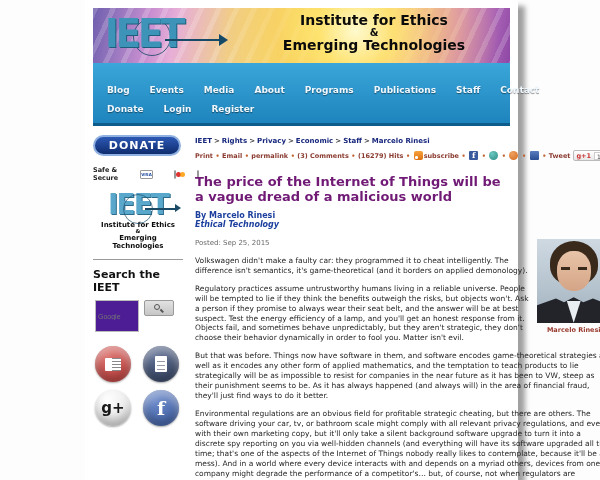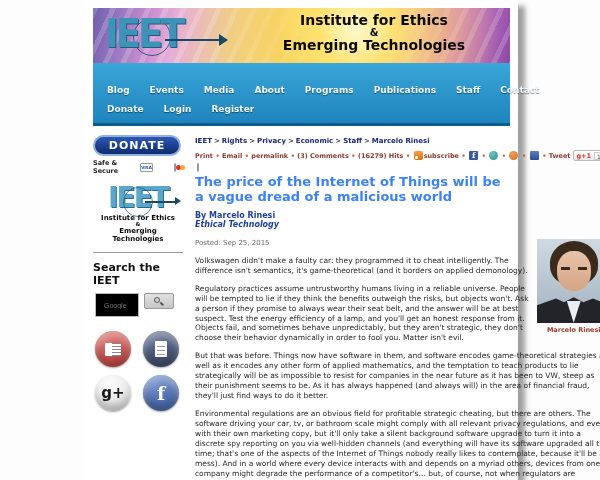--- a/index.html
+++ b/index.html
@@ -38,21 +38,21 @@
 
   
   .content { display:flex; width:417px; padding-top:9px; }
   .sidebar { width:96px; flex:0 0 96px; padding-right:6px; }
   .main { flex:1; padding-left:6px; }
 
   
   .donate-btn { width:88px; height:21px; border-radius:11px; border:2px solid #8fb0e0;
     background:linear-gradient(180deg,#2c58b4 0%,#0f2c6e 100%); color:#fff; font-size:11px;
     font-weight:bold; text-align:center; line-height:17px; letter-spacing:1px; cursor:pointer; }
-  .safe-row { display:flex; align-items:center; margin-top:3px;gap:19px; }
+  .safe-row { display:flex; align-items:center; margin-top:10px;gap:19px; }
   .safe-label { font-size:6.5px; font-weight:bold; color:#222; margin-right:3px; }
   .cardchip { width:14px; height:9px; border:1px solid #999; border-radius:1px; margin-right:2px;
     background:#fff; font-size:4px; font-weight:bold; color:#16459c; text-align:center; line-height:8px; }
   .chip-mc { position:relative; background:#fff; }
   .chip-mc i { position:absolute; top:1.5px; width:5px; height:5px; border-radius:50%; display:block; }
   .chip-mc .c1 { left:1.5px; background:#d33; }
   .chip-mc .c2 { left:5.5px; background:#f90; opacity:.85; }
   .chip-ax { background:#dfd2ad; }
 
   .side-logo { margin-top:8px; text-align:center; position:relative; }
@@ -64,22 +64,22 @@
   .side-logo .arrow-head { position:absolute; left:82px; top:14px; width:0; height:0;
     border-left:6px solid #1a4a66; border-top:4px solid transparent; border-bottom:4px solid transparent; }
   .side-logo .sl1 { font-size:7px; font-weight:bold; color:#0b0b0b; margin-top:1px; }
   .side-logo .slamp { font-size:5.5px; font-weight:bold; color:#0b0b0b; line-height:5px; }
   .side-logo .sl2 { font-size:7px; font-weight:bold; color:#0b0b0b; }
 
   .about-text { margin-top:9px; font-size:7px; line-height:1.32; color:#4a5470; }
   .side-div { border:none; border-top:1px solid #9a9a9a; margin:9px 0 8px 0; }
   .side-h { font-size:11px; font-weight:bold; color:#111; margin-bottom:6px; }
   .search-row { display:flex; margin:2px 0 14px 2px; }
-  .search-input { width:44px; height:24px; border:1px solid #bbb; font-size:7px; color:#888;
-    padding:0 8px; background:#000000; }
+  .search-input { width:44px; height:32px; border:1px solid #bbb; font-size:7px; color:#888;
+    padding:0 2px; background:#4c1d95; }
   .search-btn { width:30px; height:16px; margin-left:5px; border:1px solid #9a9a9a; border-radius:2px;
     background:linear-gradient(180deg,#e2e2e2,#c6c6c6); position:relative; cursor:pointer; }
   .mag { position:absolute; left:9px; top:3px; width:6px; height:6px; border:1.5px solid #555; border-radius:50%; }
   .mag::after { content:""; position:absolute; left:5px; top:5px; width:4px; height:1.5px;
     background:#555; transform:rotate(45deg); }
 
   .social-grid { display:grid; grid-template-columns:38px 38px; grid-gap:8px 10px; margin:4px 0 0 2px; }
   .soc { width:36px; height:36px; border-radius:50%; position:relative; display:flex;
     align-items:center; justify-content:center; cursor:pointer;
     box-shadow:inset 0 6px 8px rgba(255,255,255,0.45), inset 0 -6px 8px rgba(0,0,0,0.25), 0 1px 2px rgba(0,0,0,0.35); }
@@ -111,21 +111,21 @@
     font-weight:bold; text-align:center; line-height:9px; font-family:"DejaVu Serif",serif; }
   .ico-teal { width:9px; height:9px; border-radius:50%; background:radial-gradient(circle at 35% 30%,#6cc8c0,#2a8a84); }
   .ico-orange { width:9px; height:9px; border-radius:50%; background:radial-gradient(circle at 35% 30%,#f0a060,#d06a1e); }
   .ico-bluesq { width:9px; height:9px; border-radius:1px; background:linear-gradient(180deg,#5a7ec0,#2c4e92); }
   .gplus-badge { display:inline-flex; align-items:center; margin-left:3px; border:1px solid #bbb; border-radius:2px;
     background:linear-gradient(180deg,#fff,#e8e8e8); padding:0 2px; height:11px; cursor:pointer; }
   .gplus-badge .glabel { font-size:6.5px; font-weight:bold; color:#c33; }
   .gplus-badge .gcount { font-size:6px; color:#444; border:1px solid #ccc; background:#fff;
     margin-left:3px; padding:0 2px; height:8px; line-height:7px; }
 
-  .art-title { margin-top:13px; font-size:13px; font-weight:bold; color:#3b82f6; line-height:1.18; width:310px; }
+  .art-title { margin-top:13px; font-size:13px; font-weight:bold; color:#701a75; line-height:1.18; width:310px; }
   .byline { margin-top:6px; font-size:8px; font-weight:bold; color:#1c3f9e; }
   .srcline { font-size:8px; font-weight:bold; font-style:italic; color:#1c3f9e; cursor:pointer; }
   .artbody { margin-top:10px; }
   .photo-wrap { float:right; width:74px; margin:0 0 4px 8px; }
   .photo { width:74px; height:84px; position:relative; overflow:hidden;
     background:linear-gradient(180deg,#cfd9e2 0%,#b4c2cd 60%,#9fb0bd 100%); }
   .photo .hair { position:absolute; left:13px; top:2px; width:48px; height:44px; border-radius:50% 50% 42% 42%;
     background:#3a2a1c; }
   .photo .face { position:absolute; left:20px; top:12px; width:34px; height:40px; border-radius:46%;
     background:linear-gradient(180deg,#e8c4a8,#d4a486); }

